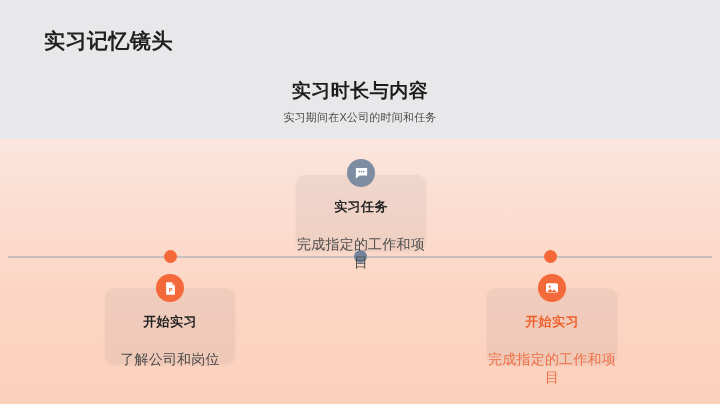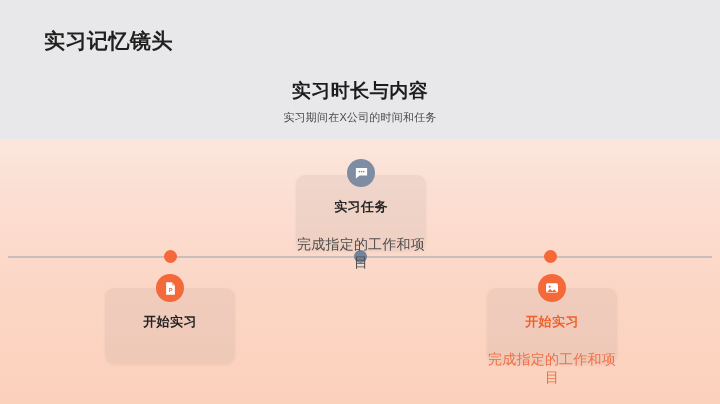--- a/index.html
+++ b/index.html
@@ -199,20 +199,21 @@
     <div class="card"></div>
     <div class="icon-circle orange">
       <svg class="icon-svg" width="15" height="15" viewBox="0 0 24 24" aria-hidden="true">
         <path d="M5 2h9l5 5v15H5V2z" fill="#ffffff"></path>
         <path d="M14 2l5 5h-5V2z" fill="#f9b9a0"></path>
         <text x="9" y="17" font-family="Liberation Sans, sans-serif" font-size="9" font-weight="bold" fill="#f4693a">P</text>
       </svg>
     </div>
     <div class="card-text">
       <span class="card-title">开始实习</span>
+      <span class="card-desc">了解公司和岗位</span>
     </div>
   </div>
 
   <div id="milestone-summary" class="milestone">
     <div class="card"></div>
     <div class="icon-circle orange">
       <svg class="icon-svg" width="16" height="16" viewBox="0 0 24 24" aria-hidden="true">
         <rect x="3" y="5" width="18" height="14" rx="2.5" fill="#ffffff"></rect>
         <circle cx="8.5" cy="10" r="1.6" fill="#f4693a"></circle>
         <path d="M4.5 18.5l4.8-5.2 3.2 3.4 2.8-2.9 4.2 4.7z" fill="#f4693a"></path>

